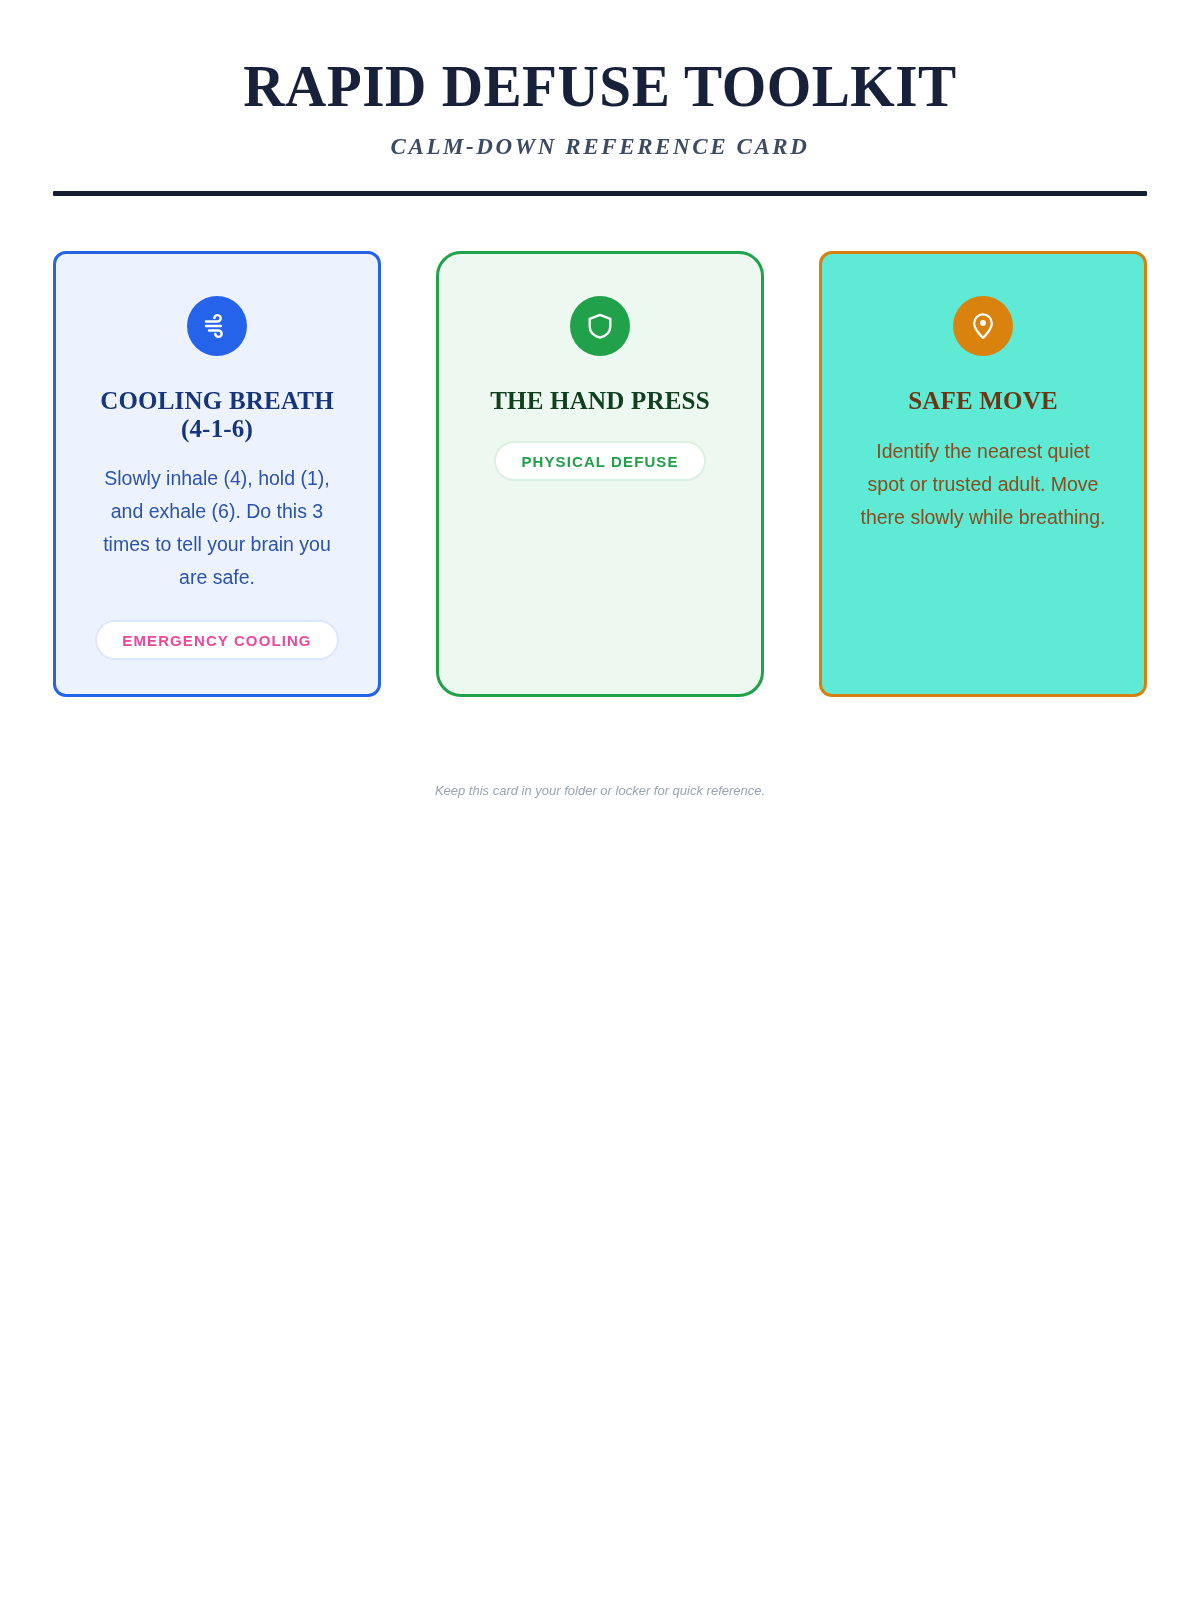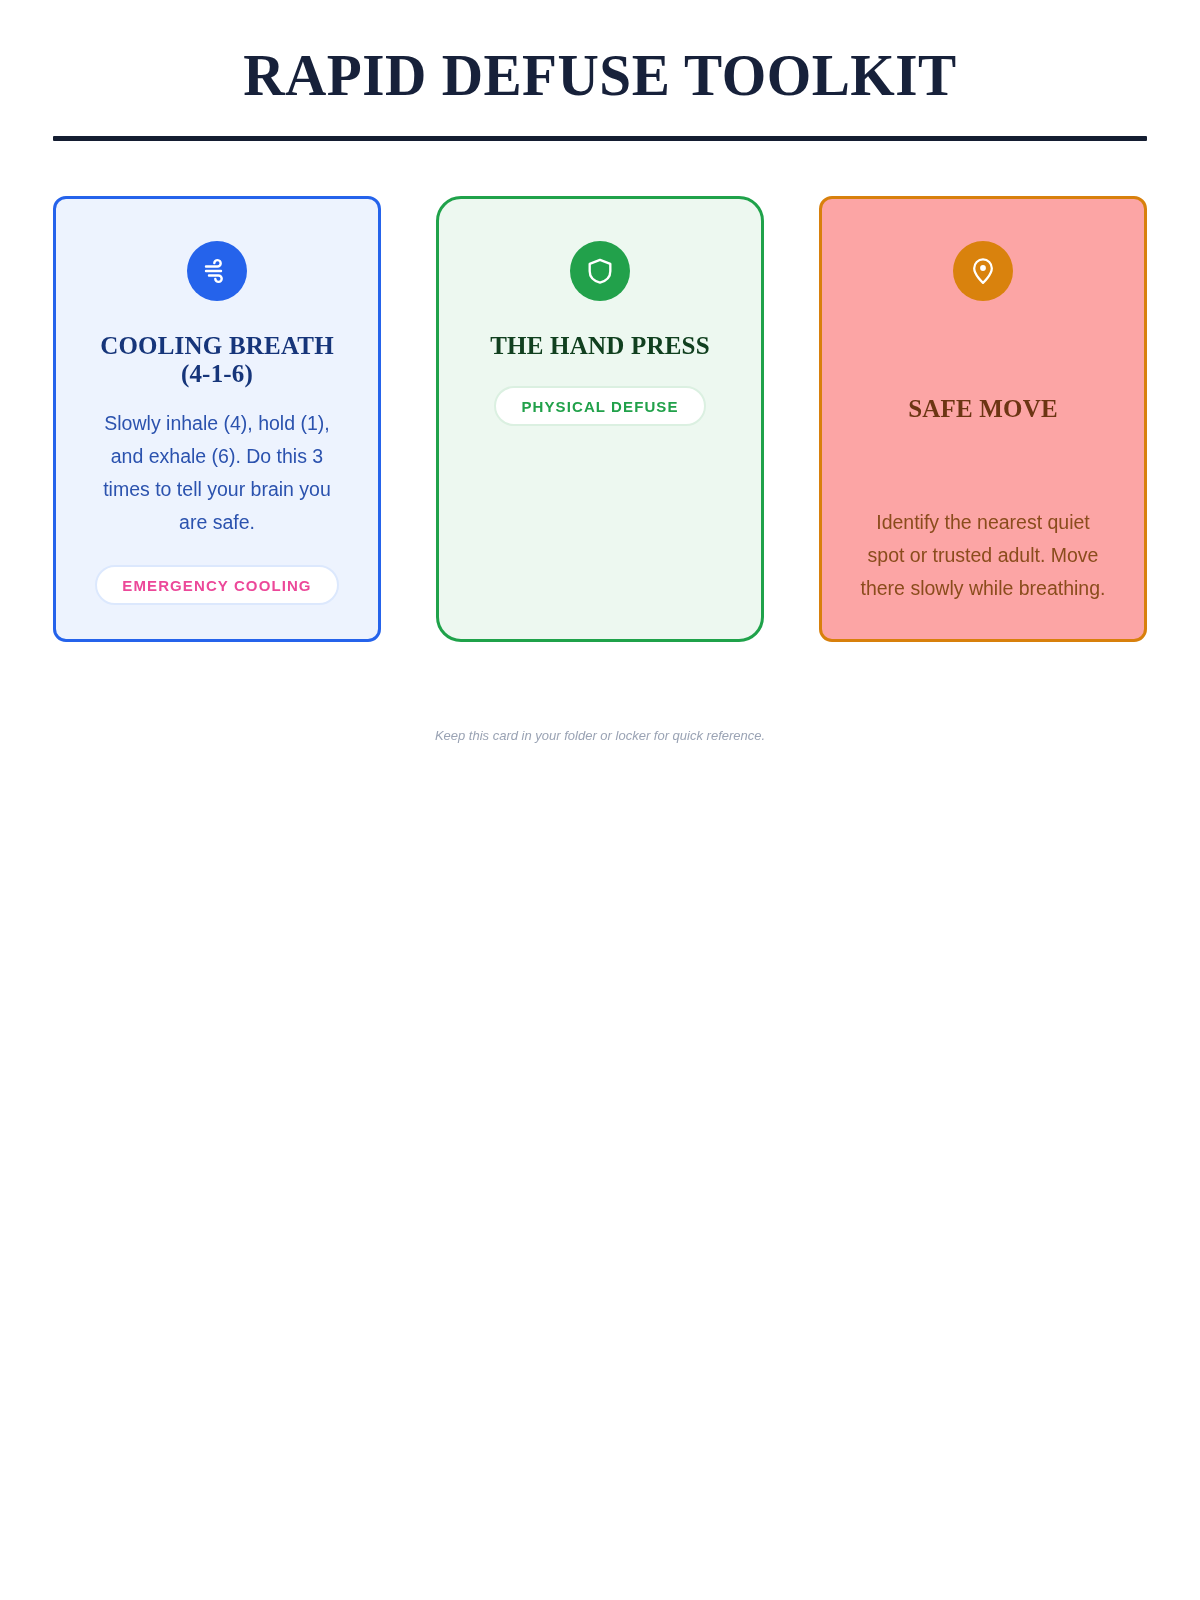--- a/index.html
+++ b/index.html
@@ -13,21 +13,21 @@
   }
   body {
     font-family: "Liberation Sans", sans-serif;
     -webkit-font-smoothing: antialiased;
   }
 
   .page {
     width: 1200px;
     height: 1600px;
     background: #FFFFFF;
-    padding: 0 53px;
+    padding: 11px 53px;
   }
 
   
   .header {
     padding-top: 46px;
     text-align: center;
   }
   .main-title {
     font-family: "Liberation Serif", "DejaVu Serif", serif;
     font-weight: 700;
@@ -131,21 +131,21 @@
   .card-senses .badge { border-color: #E6E8EC; color: #3B4657; }
 
   
   .card-hand { border-color: #1FA24A; background: #EDF8F0; border-radius: 25px; }
   .card-hand .icon-circle { background: #22A14B; }
   .card-hand .card-title { color: #11401F; }
   .card-hand .card-body { color: #2E7A45; }
   .card-hand .badge { border-color: #DBF0E1; color: #21A14A; }
 
   
-  .card-safe { border-color: #D8800C; background: #fca5a5; justify-content: space-between; }
+  .card-safe { border-color: #D8800C; background: #5eead4; }
   .card-safe .icon-circle { background: #D9820D; }
   .card-safe .card-title { color: #6C3513; }
   .card-safe .card-body { color: #8A4C1C; }
   .card-safe .badge { border-color: #F7E7BE; color: #D8800C; }
 
   
   .footer {
     margin-top: 86px;
     text-align: center;
     font-family: "Liberation Sans", sans-serif;
@@ -154,20 +154,21 @@
     color: #9AA3B4;
   }
 </style>
 </head>
 <body>
 
 <div class="page">
 
   <div class="header">
     <h1 class="main-title">RAPID DEFUSE TOOLKIT</h1>
+    <div class="subtitle">CALM-DOWN REFERENCE CARD</div>
     <div class="rule"></div>
   </div>
 
   <div class="grid">
 
     <div class="card card-breath row1">
       <div class="icon-circle">
         <svg width="32" height="32" viewBox="0 0 32 32">
           <g fill="none" stroke="#FFFFFF" stroke-width="2.4" stroke-linecap="round" stroke-linejoin="round">
             <path d="M5 11.5h11.5a3.2 3.2 0 1 0 -3.2 -3.4"></path>

